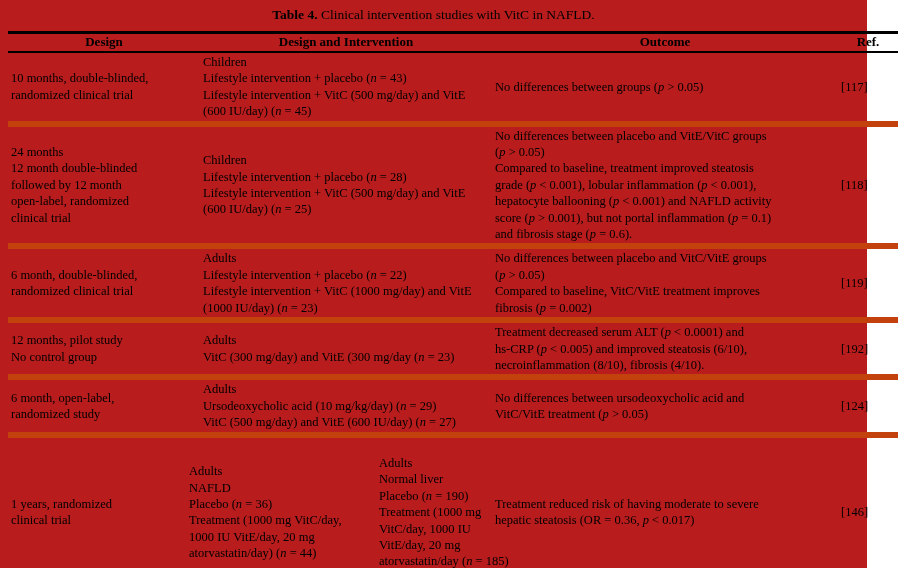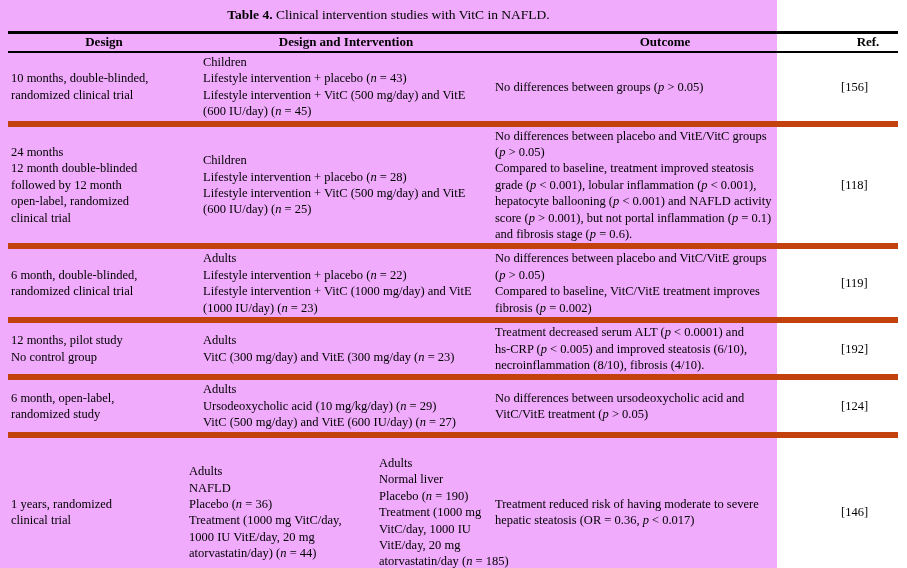--- a/index.html
+++ b/index.html
@@ -2,21 +2,21 @@
 <html><head>
 <meta charset="utf-8">
 <style>
   html, body { margin: 0; padding: 0; background: #ffffff; }
   body {
     width: 907px; height: 568px;
     font-family: "Liberation Serif", serif;
     color: #000;
     overflow: hidden;
   }
-  .page { position: relative; width: 777px; height: 568px; background: #f0abfc; }
+  .page { position: relative; width: 867px; height: 568px; background: #b91c1c; }
   .title {
     text-align: center;
     font-size: 13.5px;
     padding-top: 7px;
     line-height: 16px;
   }
   .title b { font-weight: bold; }
   table.main {
     border-collapse: collapse;
     table-layout: fixed;
@@ -83,21 +83,21 @@
     </thead>
     <tbody>
       <tr style="height:70px;">
         <td>10 months, double-blinded,
 randomized clinical trial</td>
         <td>Children
 Lifestyle intervention + placebo (<i>n</i> = 43)
 Lifestyle intervention + VitC (500 mg/day) and VitE
 (600 IU/day) (<i>n</i> = 45)</td>
         <td>No differences between groups (<i>p</i> &gt; 0.05)</td>
-        <td>[156]</td>
+        <td>[117]</td>
       </tr>
       <tr style="height:115px;">
         <td>24 months
 12 month double-blinded
 followed by 12 month
 open-label, randomized
 clinical trial</td>
         <td>Children
 Lifestyle intervention + placebo (<i>n</i> = 28)
 Lifestyle intervention + VitC (500 mg/day) and VitE

